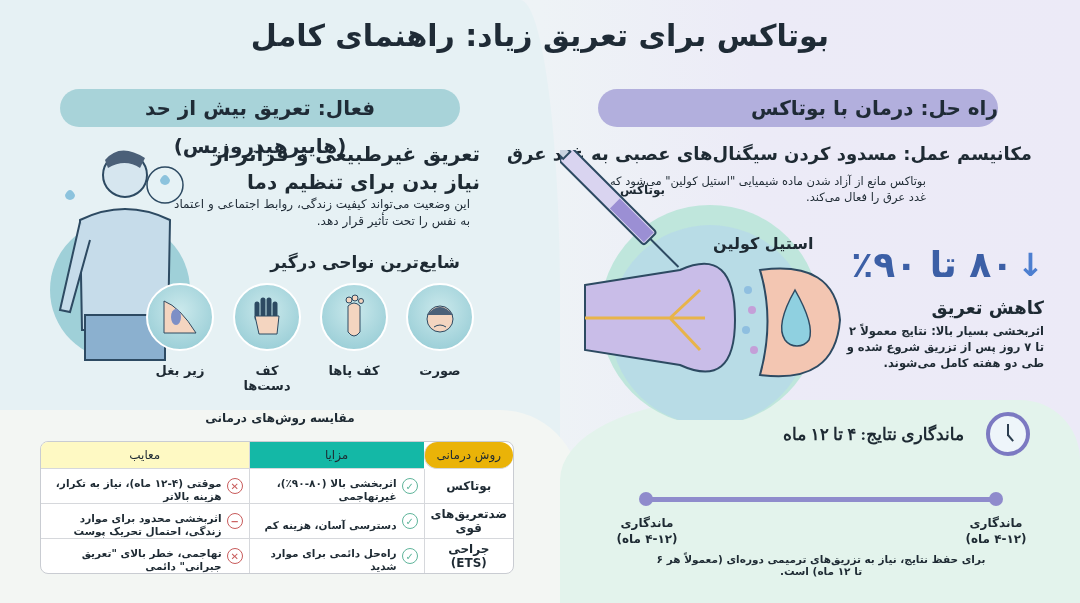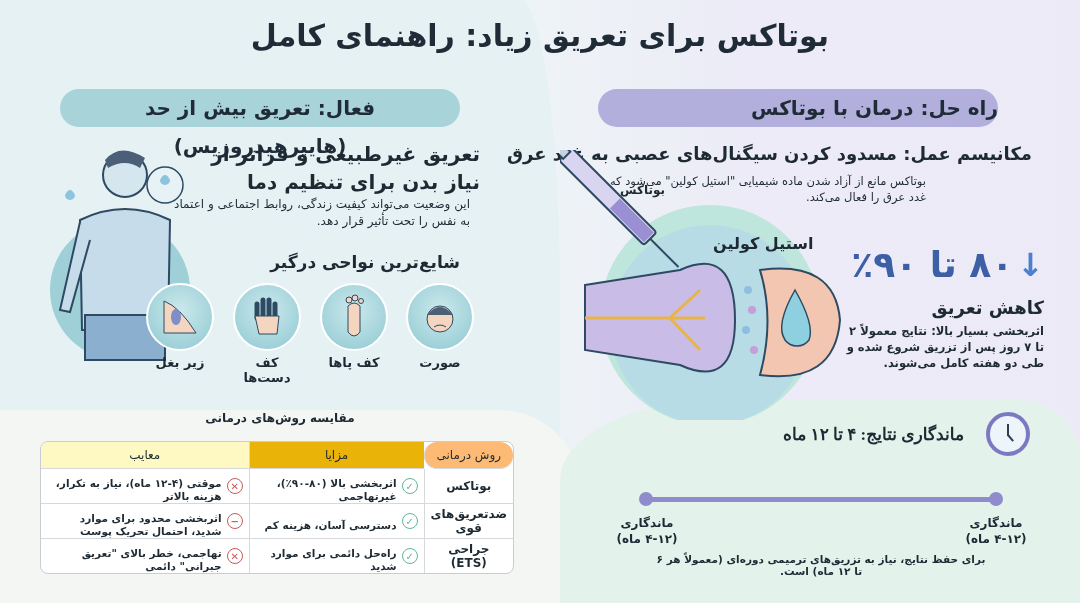--- a/index.html
+++ b/index.html
@@ -52,43 +52,43 @@
     font-size: 17px; font-weight: bold;
   }
   .area {
     position: absolute; top: 283px; width: 74px; text-align: center;
   }
   .area-circle {
     width: 68px; height: 68px; border-radius: 50%;
     background: radial-gradient(circle at 50% 40%, #cbe9ec, #8fc8d2);
     margin: 0 auto; border: 2px solid #fff; display: flex; align-items: center; justify-content: center;
   }
-  .area-label { font-size: 13px; font-weight: bold; margin-top: 4px; }
+  .area-label { font-size: 13px; font-weight: bold; margin-top: 12px; }
 
   
   .table-title {
     position: absolute; left: 30px; width: 500px; top: 411px; text-align: center;
     font-size: 12px; font-weight: bold;
   }
   table.cmp {
     position: absolute; left: 40px; top: 441px; width: 474px;
     border-collapse: separate; border-spacing: 0;
     border: 1px solid #c9ccd2; border-radius: 8px; overflow: hidden;
     background: #fff; font-size: 11px; direction: rtl;
   }
   table.cmp th, table.cmp td {
     border-bottom: 1px solid #d6d8dc; border-left: 1px solid #d6d8dc;
     padding: 0 6px; vertical-align: middle;
   }
   table.cmp th { height: 27px; font-size: 12px; font-weight: normal; text-align: center; }
   table.cmp td { height: 34px; }
   table.cmp tr:last-child td { border-bottom: none; }
   table.cmp th:last-child, table.cmp td:last-child { border-left: none; }
-  .th-method { background: #fdba74; width: 89px; border-radius: 13px; }
-  .th-pros { background: #eab308; width: 175px; }
+  .th-method { background: #eab308; width: 89px; border-radius: 13px; }
+  .th-pros { background: #14b8a6; width: 175px; }
   .th-cons { background: #fef9c3; }
   td.method { text-align: center; font-size: 12px; font-weight: bold; }
   .cell { display: flex; align-items: center; gap: 5px; }
   .cell-icon {
     flex: 0 0 16px; width: 16px; height: 16px; border-radius: 50%;
     display: flex; align-items: center; justify-content: center; font-size: 10px; font-weight: bold;
   }
   .ok-icon { border: 1.5px solid #5fb59b; color: #5fb59b; }
   .x-icon { border: 1.5px solid #c85b5b; color: #c85b5b; }
   .minus-icon { border: 1.5px solid #c85b5b; color: #c85b5b; }
@@ -247,21 +247,21 @@
       <td class="method">ضدتعریق‌های قوی</td>
       <td>
           <div class="cell">
             <span class="cell-icon ok-icon">✓</span>
             <span class="cell-text">دسترسی آسان، هزینه کم</span>
           </div>
         </td>
       <td>
           <div class="cell">
             <span class="cell-icon minus-icon">−</span>
-            <span class="cell-text">اثربخشی محدود برای موارد شدید، احتمال تحریک پوست</span>
+            <span class="cell-text">اثربخشی محدود برای موارد زندگی، احتمال تحریک پوست</span>
           </div>
         </td>
     </tr>
     <tr>
       <td class="method">جراحی (ETS)</td>
       <td>
           <div class="cell">
             <span class="cell-icon ok-icon">✓</span>
             <span class="cell-text">راه‌حل دائمی برای موارد شدید</span>
           </div>

